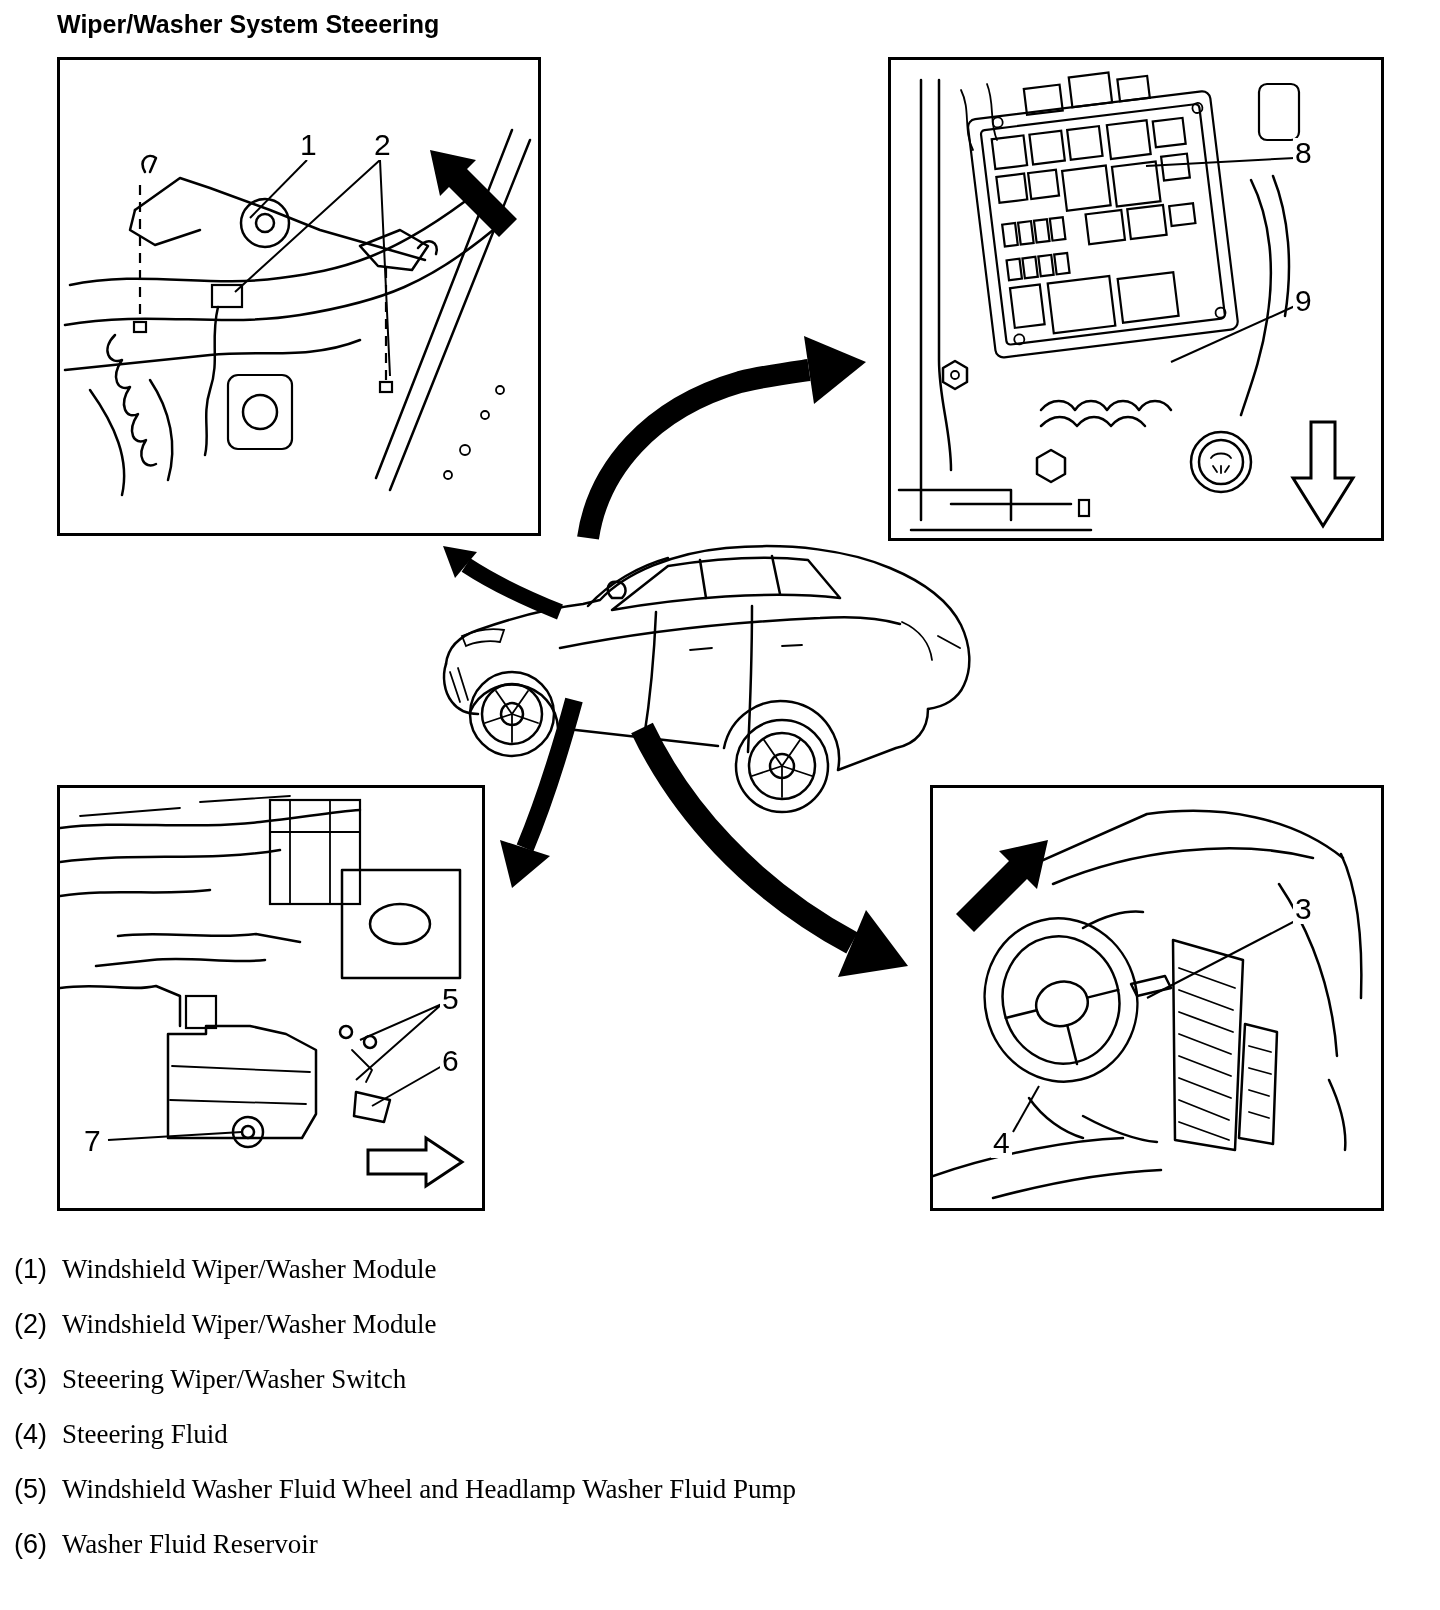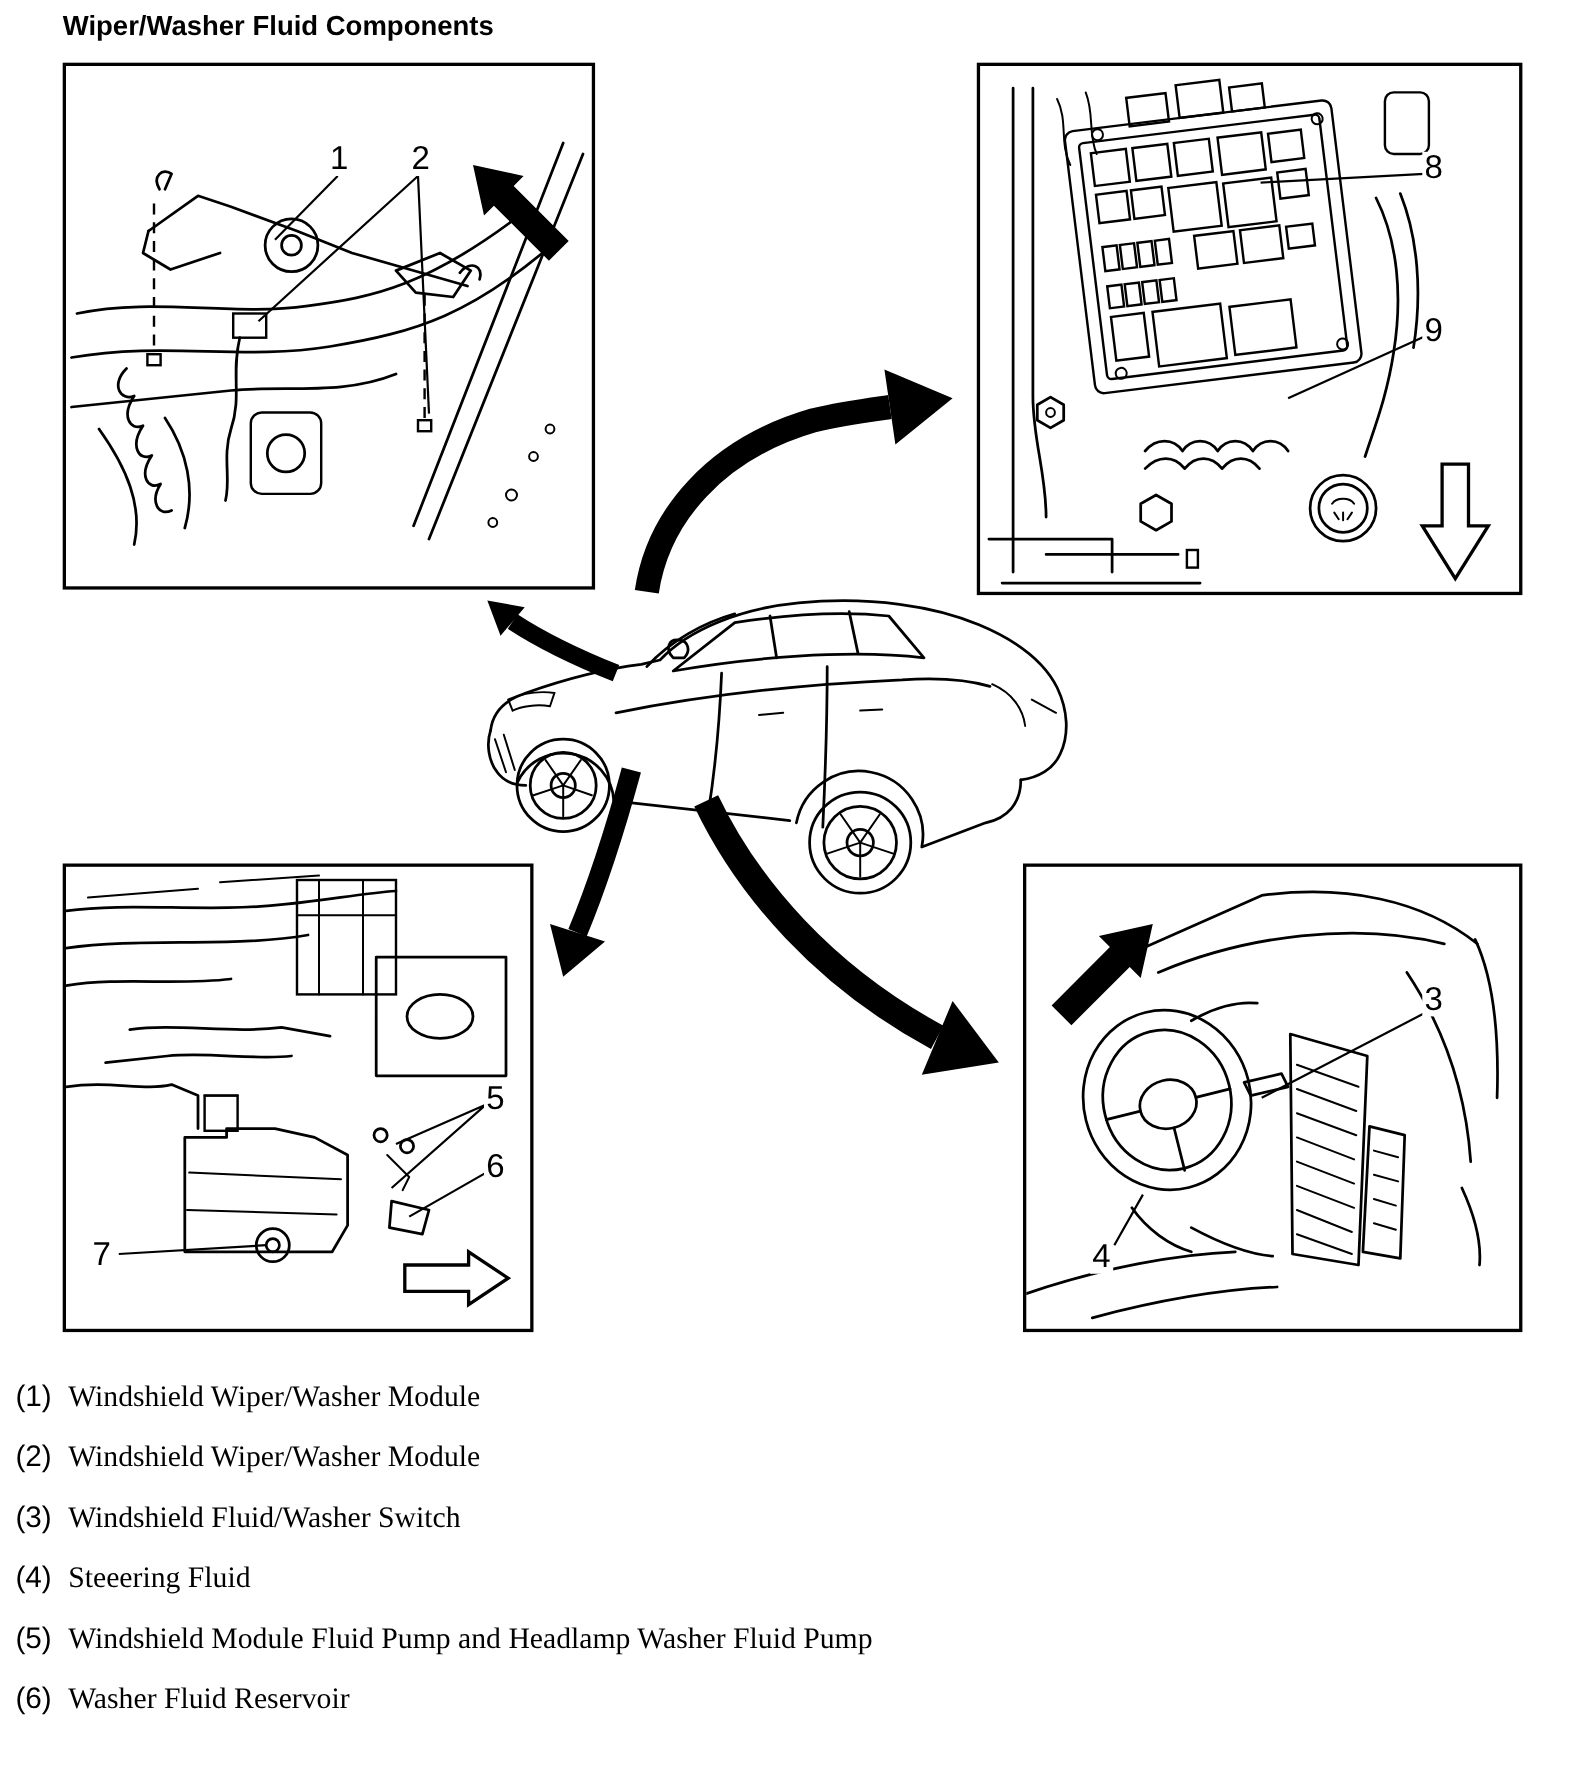--- a/index.html
+++ b/index.html
@@ -20,21 +20,21 @@
   #legend{position:absolute;left:14px;top:1254px;z-index:2;}
   .legend-row{display:flex;align-items:baseline;height:55px;font-size:27px;}
   .legend-num{width:48px;flex:0 0 auto;}
   .legend-label{white-space:nowrap;font-family:Liberation Serif, serif;}
 </style>
 </head>
 <body>
 
 <div id="page">
 
-  <div id="title">Wiper/Washer Fluid Components</div>
+  <div id="title">Wiper/Washer System Steeering</div>
 
   <svg id="overlay" width="1440" height="1610" viewBox="0 0 1440 1610">
     <g>
       <path class="ln" d="M446,664 C448,646 460,636 478,630 C512,618 550,608 583,604 L600,600 C626,572 674,553 726,548 C792,542 850,551 890,568 C926,583 950,603 961,625 C971,646 972,668 964,685 C958,699 944,707 928,709"></path>
       <path class="ln" d="M446,664 C442,676 444,692 452,702 C458,710 468,714 478,714"></path>
       <path class="ln" d="M470,712 A46,46 0 0 1 558,728 L718,746 M724,748 A48,48 0 0 1 838,770 L896,748 C916,744 928,730 928,709"></path>
       <path class="ln" d="M560,648 C640,632 730,622 820,618 C850,616 880,618 900,624"></path>
       <path class="ln" d="M588,606 C610,582 640,566 668,558"></path>
       <path class="ln" d="M612,610 L668,566 C720,558 770,556 808,560 L840,598 C770,590 680,598 612,610 Z"></path>
       <path class="ln" d="M700,560 L706,598 M772,556 L780,594"></path>
@@ -232,29 +232,29 @@
     <div class="legend-row">
       <span class="legend-num">(1)</span>
       <span class="legend-label">Windshield Wiper/Washer Module</span>
     </div>
     <div class="legend-row">
       <span class="legend-num">(2)</span>
       <span class="legend-label">Windshield Wiper/Washer Module</span>
     </div>
     <div class="legend-row">
       <span class="legend-num">(3)</span>
-      <span class="legend-label">Windshield Fluid/Washer Switch</span>
+      <span class="legend-label">Steeering Wiper/Washer Switch</span>
     </div>
     <div class="legend-row">
       <span class="legend-num">(4)</span>
       <span class="legend-label">Steeering Fluid</span>
     </div>
     <div class="legend-row">
       <span class="legend-num">(5)</span>
-      <span class="legend-label">Windshield Module Fluid Pump and Headlamp Washer Fluid Pump</span>
+      <span class="legend-label">Windshield Washer Fluid Wheel and Headlamp Washer Fluid Pump</span>
     </div>
     <div class="legend-row">
       <span class="legend-num">(6)</span>
       <span class="legend-label">Washer Fluid Reservoir</span>
     </div>
   </div>
 
 </div>
 
 </body></html>

